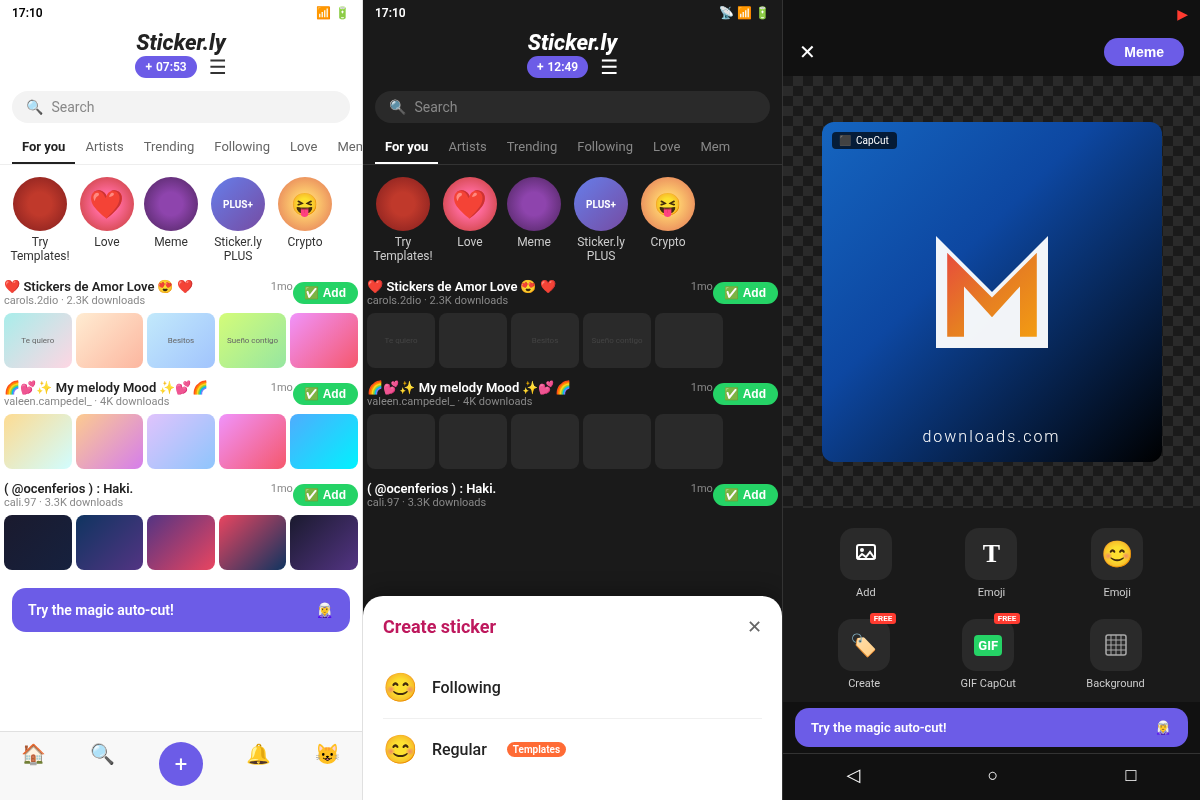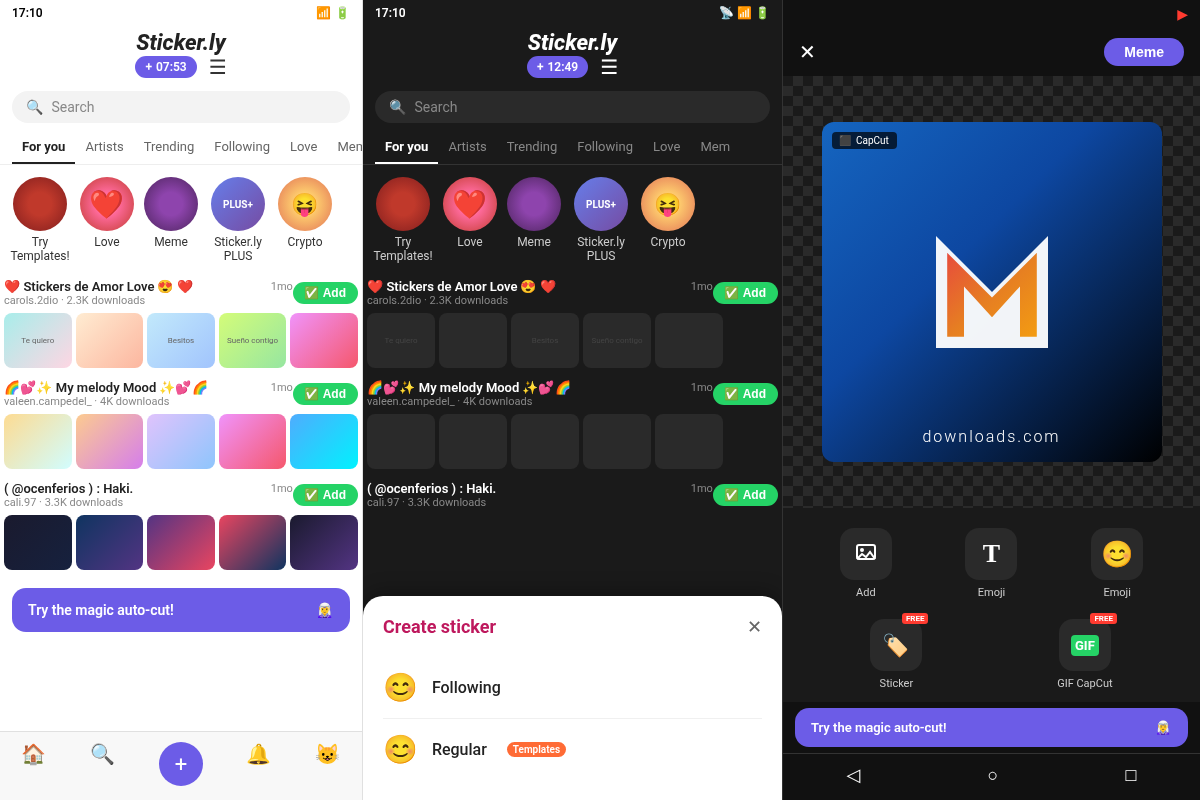--- a/index.html
+++ b/index.html
@@ -879,31 +879,45 @@
         <span class="tool-label">Emoji</span>
       </div>
     </div>
     <div class="tools-row">
 
       <div class="tool-item">
         <div class="tool-icon-wrap tool-badge">
           <span style="position:absolute;top:-6px;right:-6px;background:#ff3b30;color:#fff;font-size:8px;padding:1px 4px;border-radius:3px;font-weight:700;">FREE</span>
           <span style="font-size:22px;">🏷️</span>
         </div>
-        <span class="tool-label">Sticker</span>
+        <span class="tool-label">Create</span>
       </div>
 
       <div class="tool-item">
         <div class="tool-icon-wrap tool-badge" style="position:relative;">
           <span style="position:absolute;top:-6px;right:-6px;background:#ff3b30;color:#fff;font-size:8px;padding:1px 4px;border-radius:3px;font-weight:700;">FREE</span>
           <span style="font-size:13px;font-weight:700;color:#fff;background:#25d366;padding:3px 4px;border-radius:4px;">GIF</span>
         </div>
         <span class="tool-label">GIF CapCut</span>
       </div>
 
+      <div class="tool-item">
+        <div class="tool-icon-wrap">
+          <svg width="24" height="24" viewBox="0 0 24 24">
+            <rect x="2" y="2" width="20" height="20" rx="2" fill="none" stroke="#aaa" stroke-width="1.5"></rect>
+            <line x1="7" y1="2" x2="7" y2="22" stroke="#aaa" stroke-width="1"></line>
+            <line x1="12" y1="2" x2="12" y2="22" stroke="#aaa" stroke-width="1"></line>
+            <line x1="17" y1="2" x2="17" y2="22" stroke="#aaa" stroke-width="1"></line>
+            <line x1="2" y1="7" x2="22" y2="7" stroke="#aaa" stroke-width="1"></line>
+            <line x1="2" y1="12" x2="22" y2="12" stroke="#aaa" stroke-width="1"></line>
+            <line x1="2" y1="17" x2="22" y2="17" stroke="#aaa" stroke-width="1"></line>
+          </svg>
+        </div>
+        <span class="tool-label">Background</span>
+      </div>
     </div>
   </div>
 
   <div class="editor-magic-banner">
     <span>Try the magic auto-cut!</span>
     <span>🧝‍♀️</span>
   </div>
 
   <div class="editor-bottom-nav">
     <span class="nav-item" style="color:#fff;font-size:18px;">◁</span>

